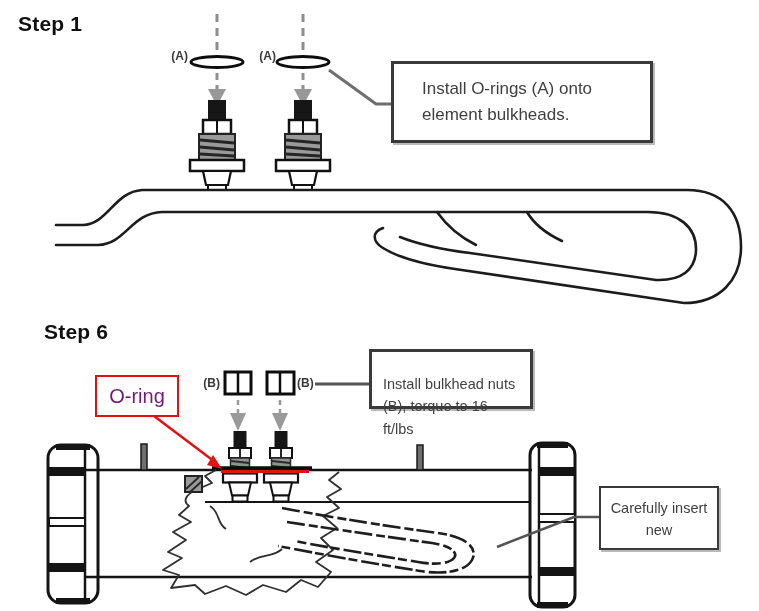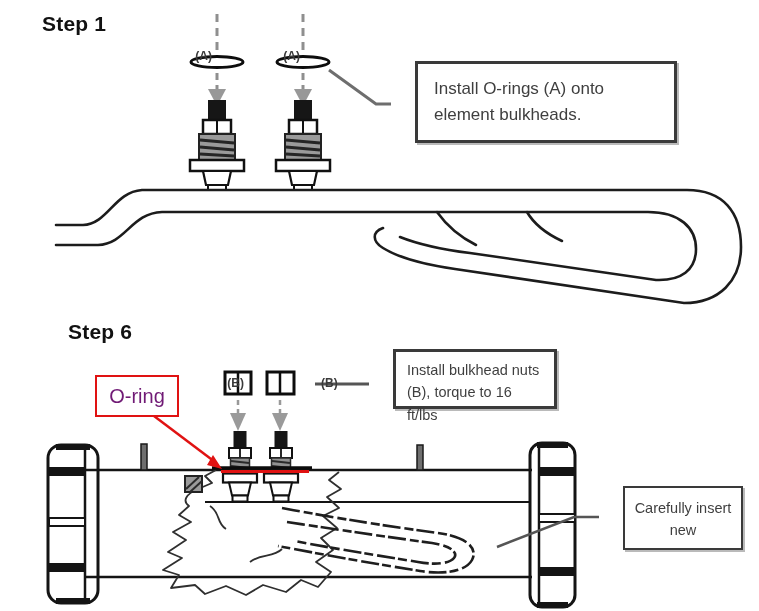--- a/index.html
+++ b/index.html
@@ -1,40 +1,40 @@
 <!DOCTYPE html>
 <html><head>
 <meta charset="utf-8">
 <style>
   html,body{margin:0;padding:0;background:#fff;}
   #stage{
     position:relative;width:759px;height:611px;background:#ffffff;
     font-family:"Liberation Sans",sans-serif;overflow:hidden;
   }
   #lineart{position:absolute;left:0;top:0;z-index:1;}
-  .overlay{position:absolute;z-index:2;margin-left:24px;}
+  .overlay{position:absolute;z-index:2;}
   .step-title{
     font-size:21px;font-weight:bold;color:#111;letter-spacing:.2px;
   }
   .part-label{
     font-size:12px;font-weight:bold;color:#3a3a3a;
   }
   .callout{
     background:#fff;border:3px solid #3a3a3a;color:#3f3f3f;
     box-shadow:2px 2px 0 rgba(130,130,130,.55);
     box-sizing:border-box;
   }
   .callout .line{display:block;}
   #callout-orings{
     left:391px;top:61px;width:262px;height:82px;
-    padding:12px 16px;font-size:17px;line-height:1.55;
+    padding:12px 28px;font-size:17px;line-height:1.55;
   }
   #callout-nuts{
     left:369px;top:349px;width:164px;height:60px;
-    padding:7px 11px;font-size:14.5px;line-height:1.55;
+    padding:21px 11px;font-size:14.5px;line-height:1.55;
   }
   #callout-insert{
     left:599px;top:486px;width:120px;height:64px;
     padding:10px 4px;font-size:14.5px;line-height:1.5;text-align:center;
     border-width:2.5px;
   }
   #oring-box{
     left:95px;top:375px;width:80px;height:38px;
     border:2.5px solid #e01212;color:#701a75;background:#fff;
     font-size:20px;display:flex;align-items:center;justify-content:center;

